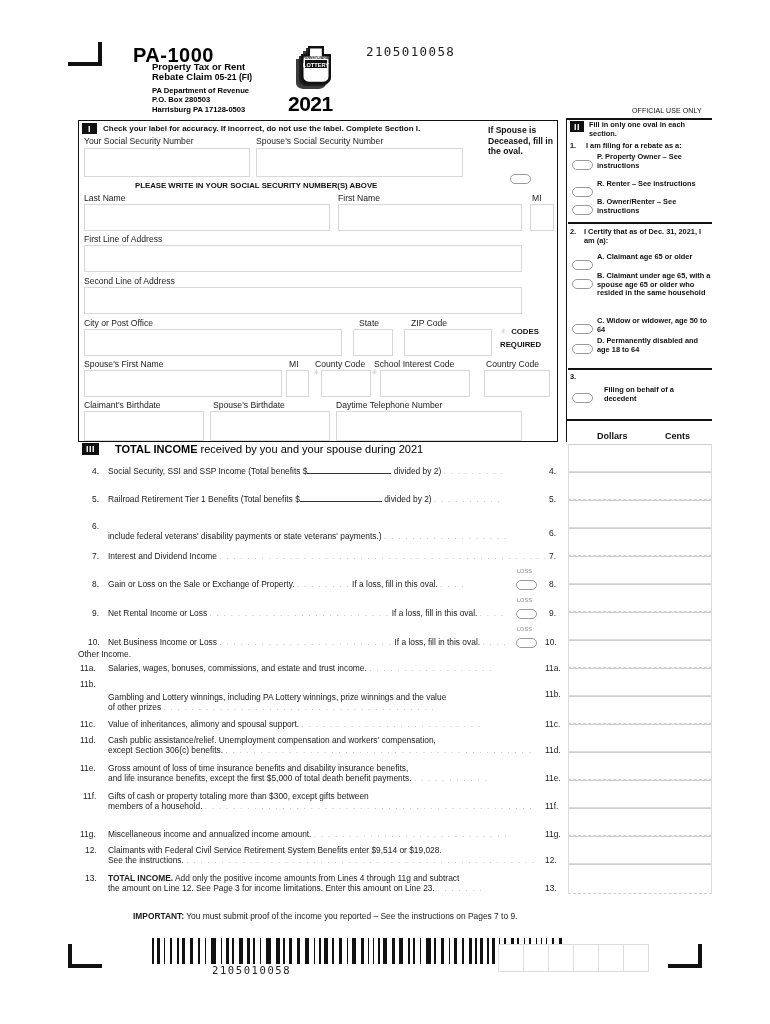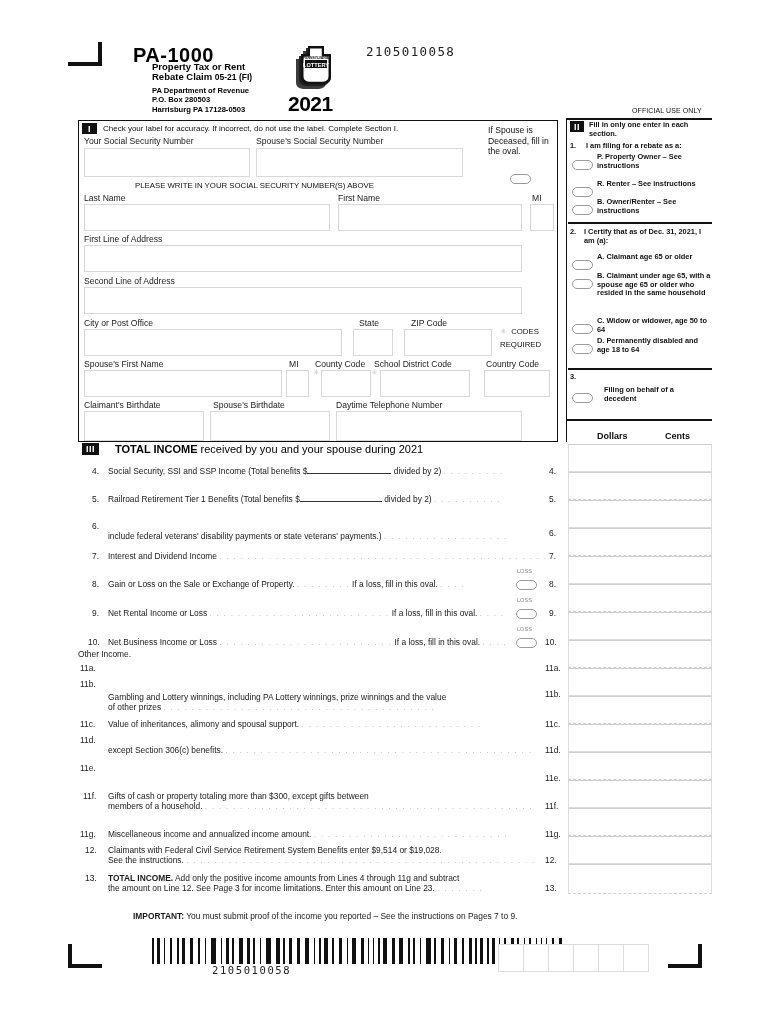--- a/index.html
+++ b/index.html
@@ -35,21 +35,21 @@
 
   
   .logo{position:absolute;left:290px;top:43px;width:46px;height:48px;}
 
   
   .secbadge{position:absolute;background:#111;color:#fff;font-weight:bold;
             display:flex;align-items:center;justify-content:center;font-size:9px;letter-spacing:.5px;}
   .oval{display:inline-block;width:19px;height:8px;border:1px solid #9a9a9a;border-radius:5px;background:#fff;}
   .fbox{position:absolute;border:1px solid #d8d8d8;background:#fff;box-sizing:border-box;}
   .lbl{position:absolute;font-size:8.6px;color:#222;white-space:nowrap;}
-  .lblb{position:absolute;font-size:8.4px;color:#111;font-weight:normal;white-space:nowrap;}
+  .lblb{position:absolute;font-size:8.4px;color:#111;font-weight:bold;white-space:nowrap;}
 
   
   .topframe{position:absolute;left:78px;top:120px;width:480px;height:322px;border:1.6px solid #111;box-sizing:border-box;}
   .rightframe{position:absolute;left:566px;top:118px;width:146px;height:324px;border-left:1.6px solid #111;box-sizing:border-box;}
   .rulethick{position:absolute;background:#111;height:2px;}
 
   
   .ii-line{position:absolute;font-size:7.4px;line-height:8.6px;color:#111;font-weight:bold;}
   .ii-oval{position:absolute;}
 
@@ -178,38 +178,38 @@
   <div class="lbl" style="left:84px;top:359px;">Spouse's First Name</div>
   <div class="fbox" style="left:84px;top:370px;width:198px;height:27px;"></div>
 
   <div class="lbl" style="left:289px;top:359px;">MI</div>
   <div class="fbox" style="left:286px;top:370px;width:23px;height:27px;"></div>
 
   <div class="lbl" style="left:315px;top:359px;">County Code</div>
   <span class="star" style="position:absolute;left:313px;top:368px;">✳</span>
   <div class="fbox" style="left:321px;top:370px;width:50px;height:27px;"></div>
 
-  <div class="lbl" style="left:374px;top:359px;">School District Code</div>
+  <div class="lbl" style="left:374px;top:359px;">School Interest Code</div>
   <span class="star" style="position:absolute;left:371px;top:368px;">✳</span>
   <div class="fbox" style="left:380px;top:370px;width:90px;height:27px;"></div>
 
   <div class="lbl" style="left:486px;top:359px;">Country Code</div>
   <div class="fbox" style="left:484px;top:370px;width:66px;height:27px;"></div>
 
   <div class="lbl" style="left:84px;top:400px;">Claimant's Birthdate</div>
   <div class="fbox" style="left:84px;top:411px;width:120px;height:30px;"></div>
 
   <div class="lbl" style="left:213px;top:400px;">Spouse's Birthdate</div>
   <div class="fbox" style="left:210px;top:411px;width:120px;height:30px;"></div>
 
   <div class="lbl" style="left:336px;top:400px;">Daytime Telephone Number</div>
   <div class="fbox" style="left:336px;top:411px;width:186px;height:30px;"></div>
 
   <div class="secbadge" style="left:570px;top:121px;width:14px;height:11px;">II</div>
-  <div class="ii-line" style="left:589px;top:121px;width:120px;white-space:normal;">Fill in only one enter in each section.</div>
+  <div class="ii-line" style="left:589px;top:121px;width:120px;white-space:normal;">Fill in only one oval in each section.</div>
 
   <div class="ii-line" style="left:570px;top:142px;">1.</div>
   <div class="ii-line" style="left:586px;top:142px;">I am filing for a rebate as a:</div>
 
   <div class="ii-oval" style="left:572px;top:156px;"><span class="oval"></span></div>
   <div class="ii-line" style="left:597px;top:153px;width:112px;white-space:normal;">P.  Property Owner – See instructions</div>
 
   <div class="ii-oval" style="left:572px;top:183px;"><span class="oval"></span></div>
   <div class="ii-line" style="left:597px;top:180px;width:115px;white-space:normal;">R.  Renter – See instructions</div>
 
@@ -310,46 +310,55 @@
     <span>If a loss, fill in this oval.</span>
     <span class="leader">. . . .</span>
   </div>
   <div style="position:absolute;left:517px;top:626px;font-size:5.6px;color:#888;">LOSS</div>
   <div style="position:absolute;left:516px;top:634px;"><span class="oval"></span></div>
   <div class="inc-no" style="left:545px;top:637px;">10.</div>
 
   <div class="inc-text" style="left:78px;top:649px;">Other Income.</div>
 
   <div class="inc-no" style="left:80px;top:663px;">11a.</div>
+  <div class="inc-text" style="left:108px;top:663px;">
+    <span>Salaries, wages, bonuses, commissions, and estate and trust income.</span>
+    <span class="leader">. . . . . . . . . . . . . . . . . .</span>
+  </div>
   <div class="inc-no" style="left:545px;top:663px;">11a.</div>
 
   <div class="inc-no" style="left:80px;top:679px;">11b.</div>
   <div class="inc-text" style="left:108px;top:679px;width:430px;margin-top:13px;">
     <span>Gambling and Lottery winnings, including PA Lottery winnings, prize winnings and the value</span><br>
     <span>of other prizes</span>
     <span class="leader">. . . . . . . . . . . . . . . . . . . . . . . . . . . . . . . . . . . . . . .</span>
   </div>
   <div class="inc-no" style="left:545px;top:689px;">11b.</div>
 
   <div class="inc-no" style="left:80px;top:719px;">11c.</div>
   <div class="inc-text" style="left:108px;top:719px;">
     <span>Value of inheritances, alimony and spousal support.</span>
     <span class="leader">. . . . . . . . . . . . . . . . . . . . . . . . . .</span>
   </div>
   <div class="inc-no" style="left:545px;top:719px;">11c.</div>
 
   <div class="inc-no" style="left:80px;top:735px;">11d.</div>
   <div class="inc-text" style="left:108px;top:735px;width:430px;">
-    <br>
+    <span>Cash public assistance/relief. Unemployment compensation and workers' compensation,</span><br>
     <span>except Section 306(c) benefits.</span>
     <span class="leader">. . . . . . . . . . . . . . . . . . . . . . . . . . . . . . . . . . . . . . . . . . . .</span>
   </div>
   <div class="inc-no" style="left:545px;top:745px;">11d.</div>
 
   <div class="inc-no" style="left:80px;top:763px;">11e.</div>
+  <div class="inc-text" style="left:108px;top:763px;width:430px;">
+    <span>Gross amount of loss of time insurance benefits and disability insurance benefits,</span><br>
+    <span>and life insurance benefits, except the first $5,000 of total death benefit payments.</span>
+    <span class="leader">. . . . . . . . . . .</span>
+  </div>
   <div class="inc-no" style="left:545px;top:773px;">11e.</div>
 
   <div class="inc-no" style="left:83px;top:791px;">11f.</div>
   <div class="inc-text" style="left:108px;top:791px;width:430px;">
     <span>Gifts of cash or property totaling more than $300, except gifts between</span><br>
     <span>members of a household.</span>
     <span class="leader">. . . . . . . . . . . . . . . . . . . . . . . . . . . . . . . . . . . . . . . . . . . . . . .</span>
   </div>
   <div class="inc-no" style="left:545px;top:801px;">11f.</div>
 

